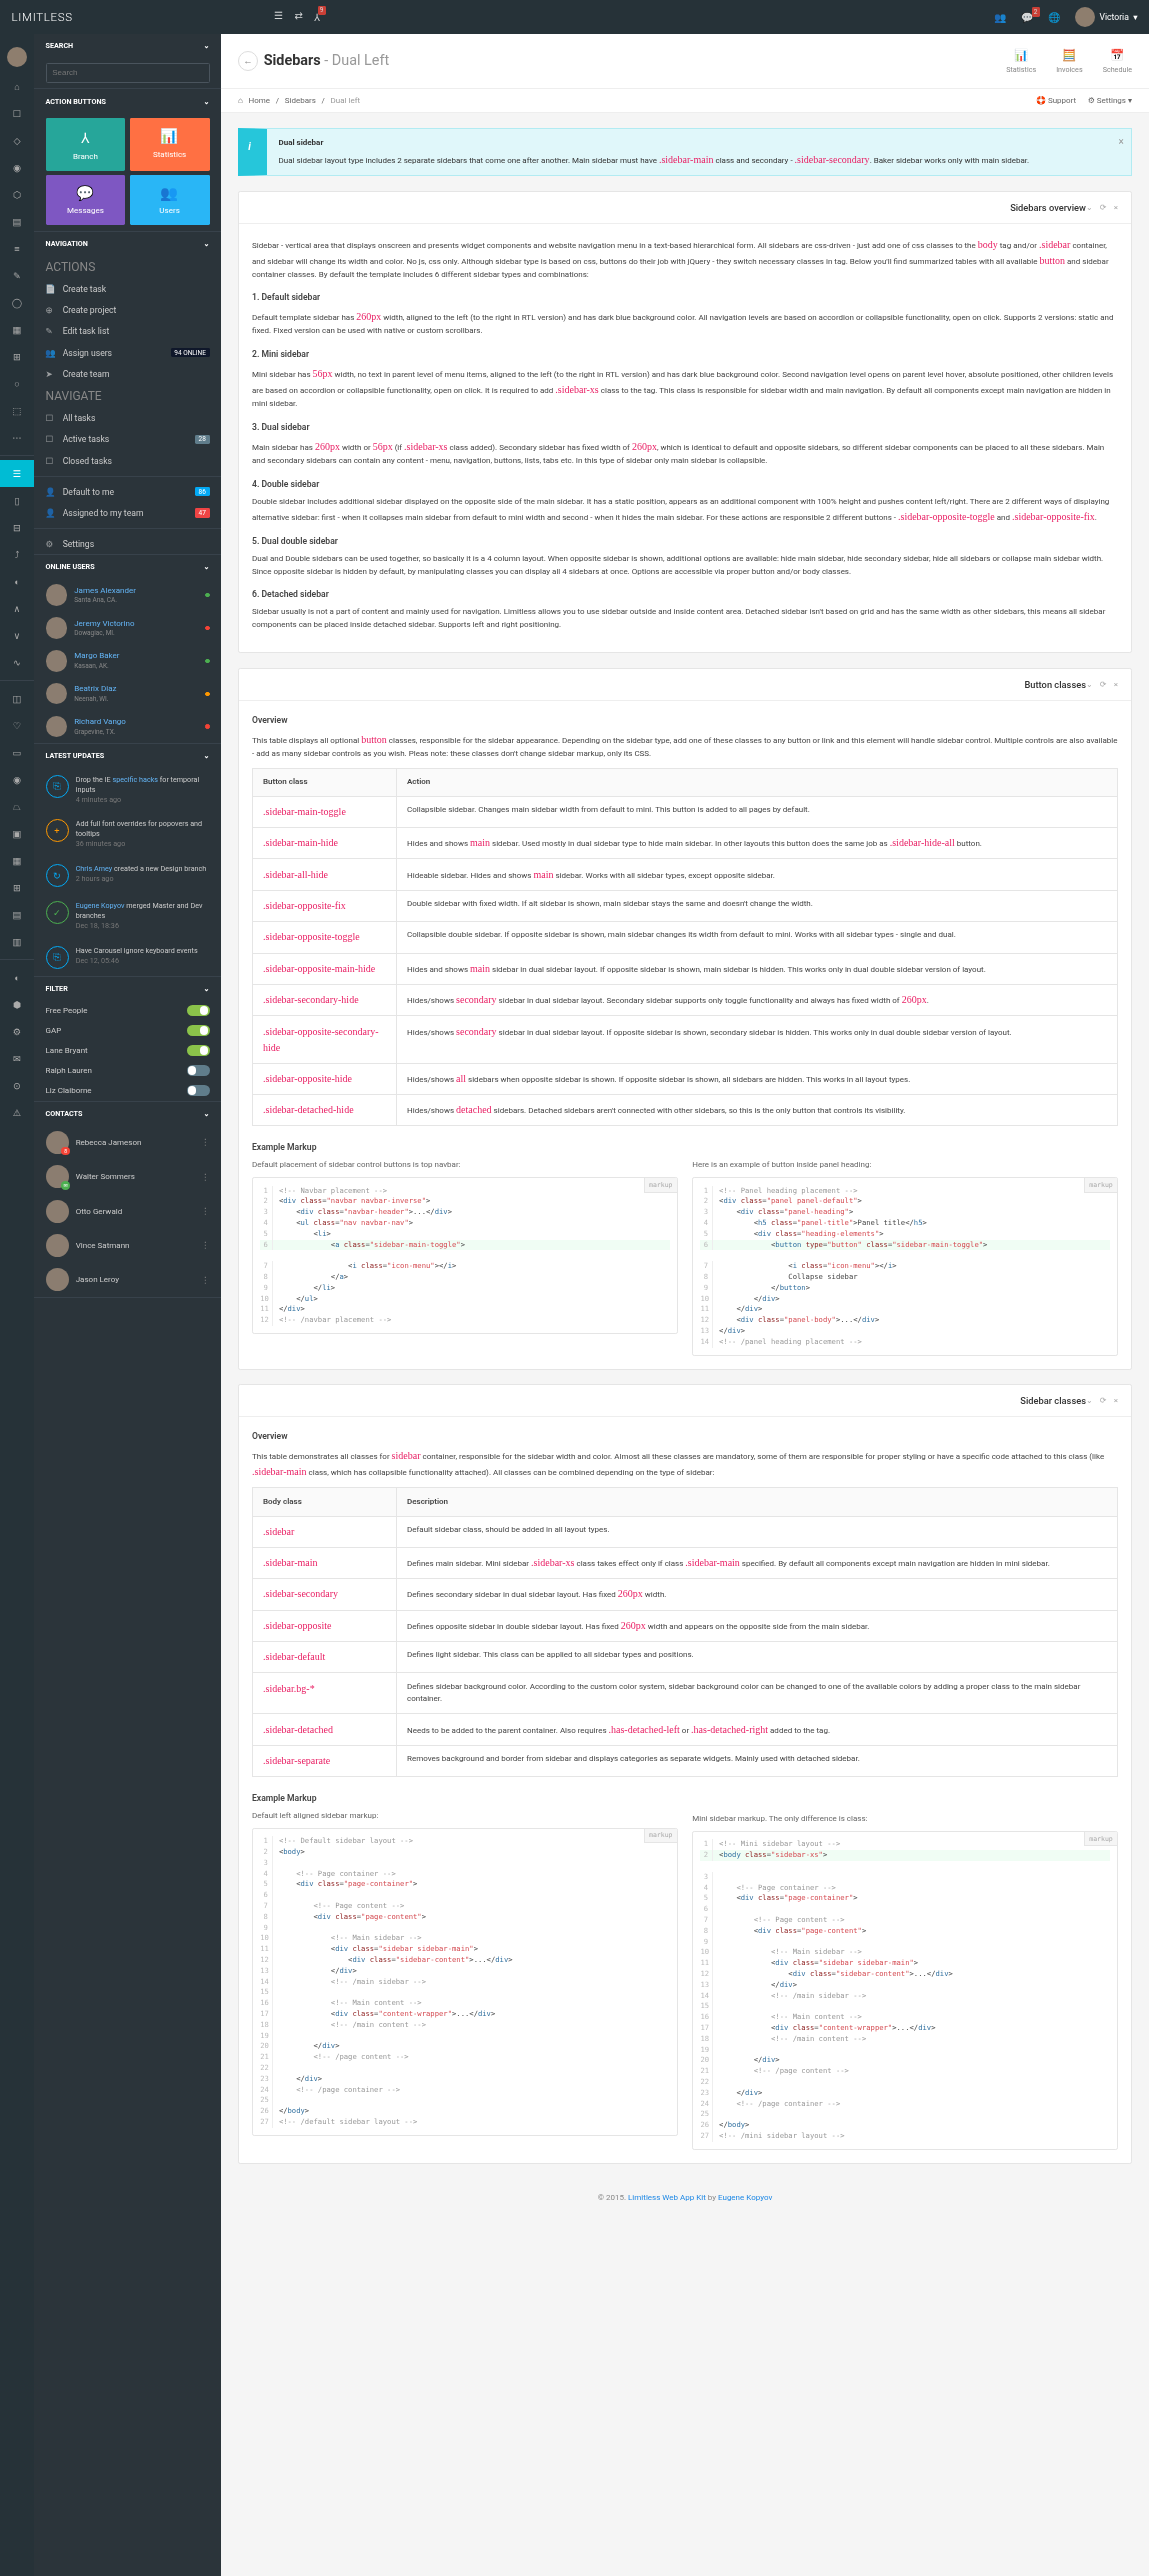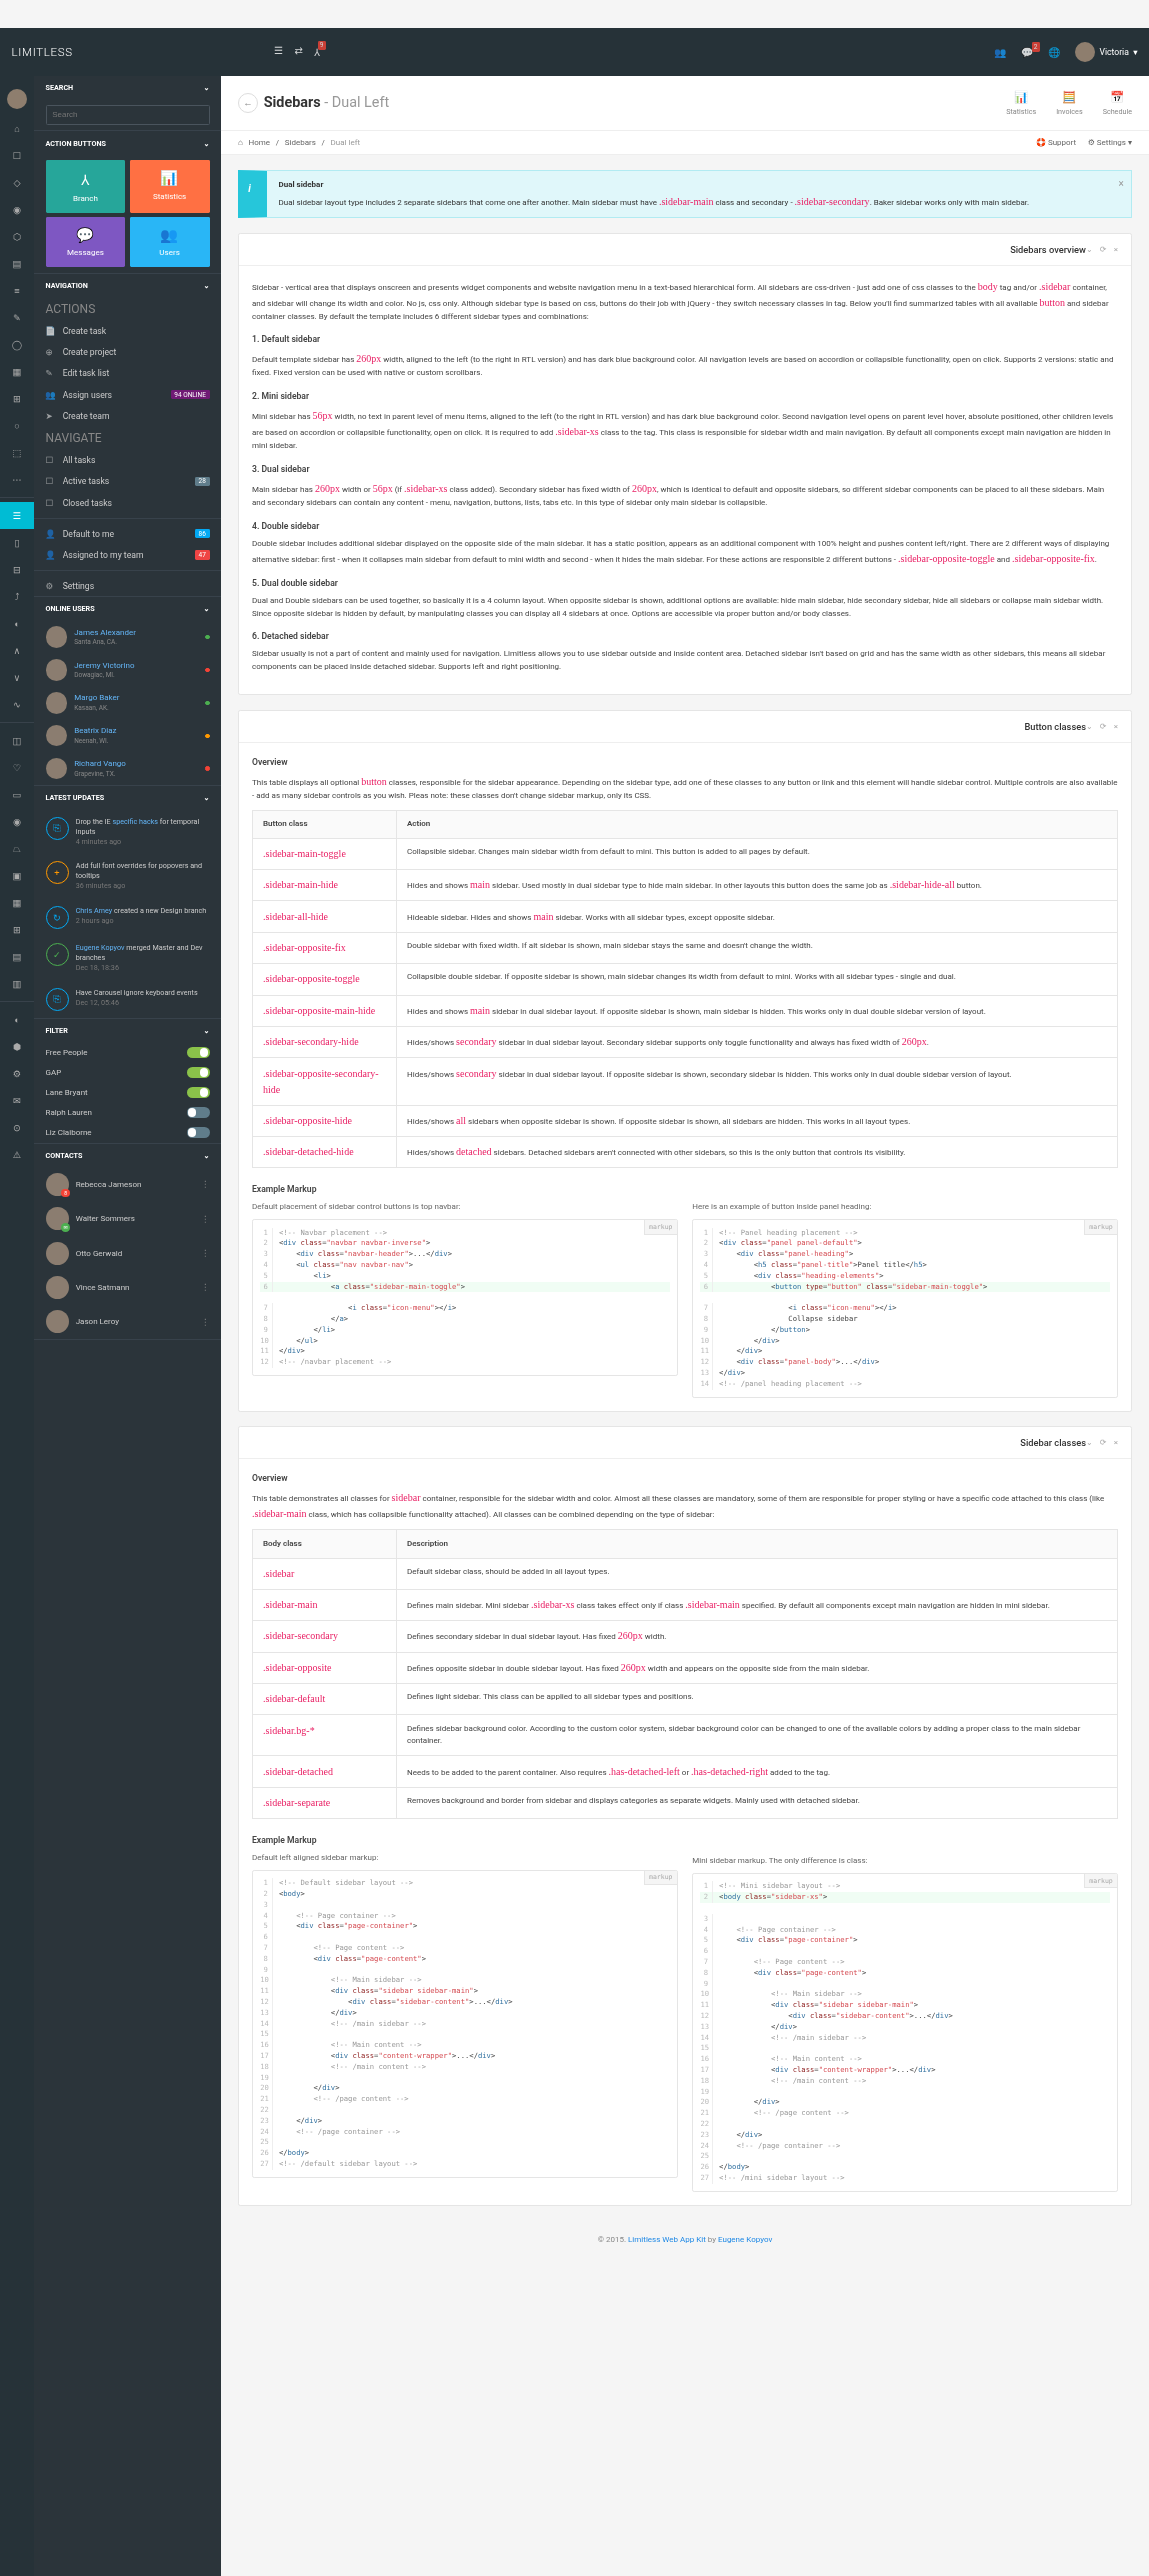--- a/index.html
+++ b/index.html
@@ -1,17 +1,17 @@
 <!DOCTYPE html>
 <html style="font-size:11.5px"><head>
 <meta charset="utf-8">
 <style>
 * { margin: 0; padding: 0; box-sizing: border-box; }
 body { font-family: -apple-system, BlinkMacSystemFont, "Segoe UI", Roboto, Helvetica, Arial, sans-serif; font-size: 8.6px; color: #333; background: #f5f5f5; }
-.navbar { background: #263238; height: 48px; display: flex; align-items: center; padding: 0 11.5px; color: #fff; position: relative; margin-top: 28px; }
+.navbar { background: #263238; height: 34px; display: flex; align-items: center; padding: 0 11.5px; color: #fff; position: relative; }
 .navbar-brand { font-weight: 300; font-size: 11.5px; letter-spacing: 0.7px; }
 .navbar-icons { margin-left: auto; display: flex; align-items: center; gap: 14.4px; }
 .navbar-icon { color: #fff; opacity: 0.8; cursor: pointer; font-size: 10px; position: relative; }
 .badge-red { position: absolute; top: -4.3px; right: -5.7px; background: #F44336; color: #fff; font-size: 6.5px; padding: 0.7px 2.2px; border-radius: 1.4px; }
 .navbar-user { display: flex; align-items: center; gap: 4.3px; }
 .avatar-nav { width: 20px; height: 20px; border-radius: 50%; background: #8e7e6e; }
 .navbar-left-icons { display: flex; gap: 11.5px; margin-left: 201px; }
 
 .layout { display: flex; }
 .icon-sidebar { width: 34px; background: #263238; min-height: 100vh; padding-top: 7.2px; }
@@ -30,21 +30,21 @@
 .at-orange { background: #FF7043; }
 .at-purple { background: #7E57C2; }
 .at-blue { background: #29B6F6; }
 .at-icon { display: block; font-size: 14.4px; margin-bottom: 4.3px; }
 .ds-sub { padding: 4.3px 11.5px; font-size: 12px; color: #888; text-transform: uppercase; }
 .ds-item { padding: 5.7px 11.5px; display: flex; align-items: center; gap: 7.2px; cursor: pointer; }
 .ds-item-icon { width: 10px; opacity: 0.7; }
 .ds-item-badge { margin-left: auto; font-size: 6.5px; padding: 0.7px 3.6px; border-radius: 1.4px; }
 .badge-blue { background: #03A9F4; color: #fff; }
 .badge-red2 { background: #ef4444; color: #fff; }
-.badge-teal { background: #701a75; color: #fff; }
+.badge-teal { background: #0f172a; color: #fff; }
 .badge-grey { background: #607D8B; color: #fff; }
 
 .user-row { padding: 5.7px 11.5px; display: flex; align-items: center; gap: 7.2px; }
 .user-av { width: 21.5px; height: 21.5px; border-radius: 50%; background: #8b7d70; flex-shrink: 0; }
 .user-info { flex: 1; line-height: 1.3; }
 .user-name { color: #64B5F6; font-size: 8px; }
 .user-loc { color: #888; font-size: 6.5px; }
 .user-stat { width: 4.3px; height: 4.3px; border-radius: 50%; }
 .stat-green { background: #4CAF50; border: 0.7px solid #4CAF50; }
 .stat-orange { background: #FF9800; border: 0.7px solid #FF9800; }

